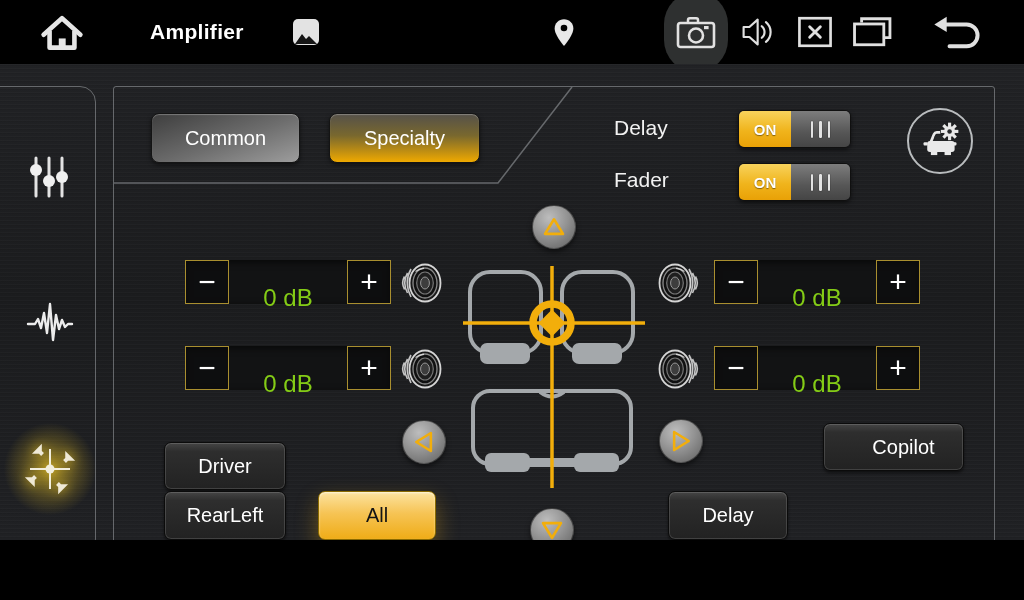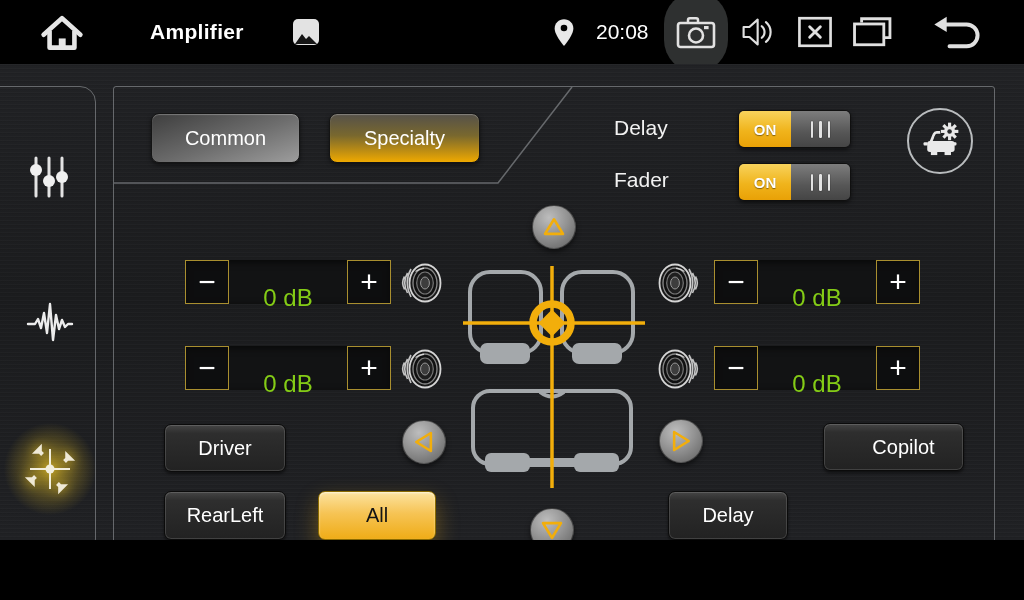--- a/index.html
+++ b/index.html
@@ -82,21 +82,20 @@
       <svg width="24" height="16" viewBox="0 0 24 16">
         <polygon points="1,15 8,5 12,10 15,7 23,15" fill="#161616"></polygon>
       </svg>
     </div>
     <div class="abs iconbtn" style="left:552px;top:17px;width:24px;height:32px;">
       <svg width="22" height="30" viewBox="0 0 24 32">
         <path d="M12 1 C6.2 1 1.8 5.4 1.8 11 c0 7.4 10.2 19 10.2 19 s10.2-11.6 10.2-19 C22.2 5.4 17.8 1 12 1 z" fill="#e8e8e8"></path>
         <circle cx="12" cy="10.6" r="3.6" fill="#000"></circle>
       </svg>
     </div>
-    <div class="abs clock">20:08</div>
     <div class="abs cam-pill">
       <svg width="42" height="36" viewBox="0 0 42 36">
         <path d="M13 9 V6 q0-1.8 1.8-1.8 h6.4 q1.8 0 1.8 1.8 V9" fill="none" stroke="#e2e2e2" stroke-width="2.5"></path>
         <rect x="3" y="9" width="36" height="24" rx="2.5" fill="none" stroke="#e2e2e2" stroke-width="2.6"></rect>
         <rect x="29" y="12" width="4.6" height="3.2" fill="#e2e2e2"></rect>
         <circle cx="21" cy="21.5" r="7" fill="none" stroke="#e2e2e2" stroke-width="2.6"></circle>
       </svg>
     </div>
     <div class="abs iconbtn" style="left:735px;top:13px;width:42px;height:38px;">
       <svg width="40" height="38" viewBox="0 0 42 46">
@@ -313,20 +312,20 @@
         <ellipse cx="27" cy="23" rx="4.4" ry="6" fill="#3d3d3d" stroke="#999" stroke-width="1"></ellipse>
         <path d="M17.5 11.5 a15 15 0 0 1 8.5 -3.2" fill="none" stroke="rgba(255,255,255,.65)" stroke-width="1.4"></path>
       </svg>
     </div>
     <div class="abs gain" style="left:600px;top:259px;width:206px;">
       <div class="step-btn" style="left:0;">−</div>
       <div class="gain-val">0 dB</div>
       <div class="step-btn" style="left:162px;">+</div>
     </div>
 
-    <div class="abs zone-btn" style="left:50px;top:337px;width:120px;height:46px;">Driver</div>
+    <div class="abs zone-btn" style="left:50px;top:355px;width:120px;height:46px;">Driver</div>
     <div class="abs zone-btn zone-active" style="left:204px;top:404px;width:116px;height:47px;">All</div>
     <div class="abs zone-btn" style="left:50px;top:404px;width:120px;height:47px;">RearLeft</div>
     <div class="abs zone-btn" style="left:554px;top:404px;width:118px;height:47px;">Delay</div>
     <div class="abs zone-btn" style="left:709px;top:336px;width:119px;height:46px;padding-left:20px;">Copilot</div>
   </div>
 
 </div>
 
 </body></html>

